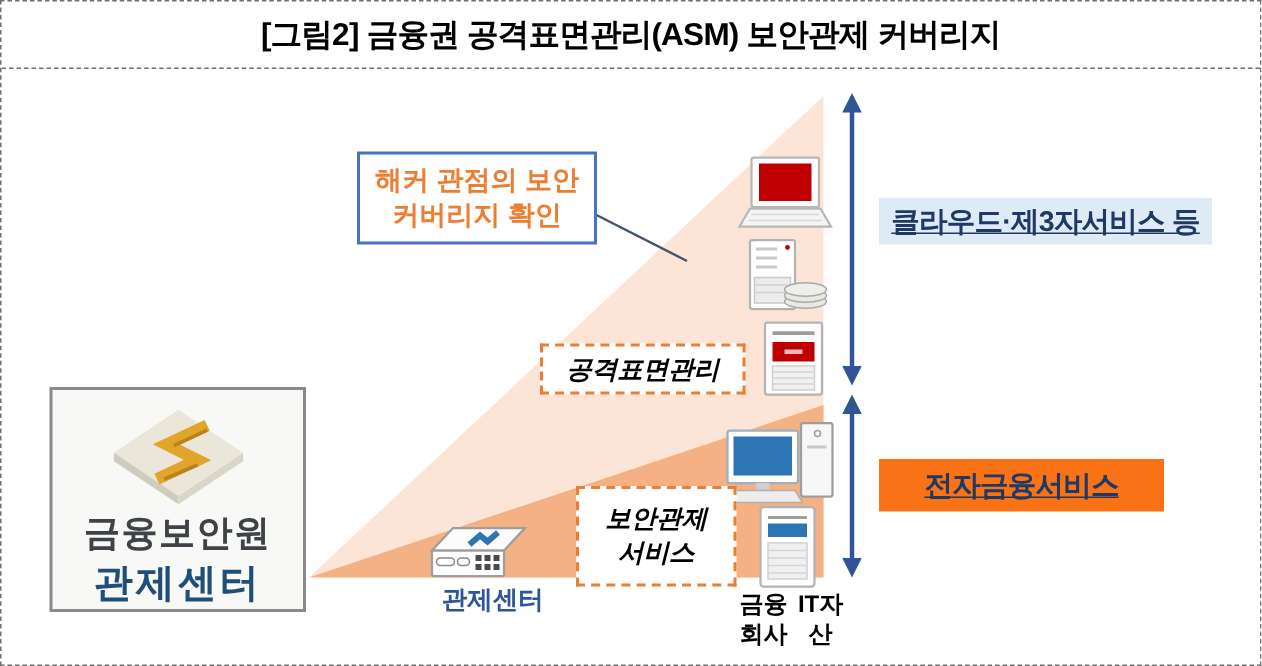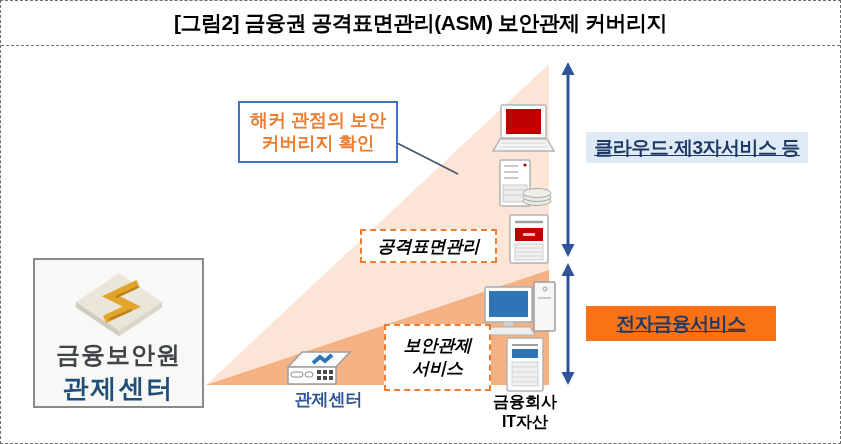--- a/index.html
+++ b/index.html
@@ -35,21 +35,21 @@
   }
   .cloud-label{left:585px;top:131px;width:222px;height:31px;background:#DEEBF7;}
   .efs-label{left:585px;top:305px;width:190px;height:35px;background:#f97316;}
   .control-label{
     left:270px;top:388px;width:115px;height:21px;
     display:flex;align-items:center;justify-content:center;
     font-size:17px;font-weight:bold;color:#2E5597;
   }
   .it-assets{
     left:486px;top:391px;width:76px;height:44px;
-    display:flex;flex-direction:column;align-items:center;justify-content:flex-start;
+    display:flex;flex-direction:row;align-items:center;justify-content:flex-start;
     font-size:16px;font-weight:bold;color:#000;line-height:1.25;text-align:center;
   }
   .logo-box{
     left:32px;top:257px;width:171px;height:150px;
     border:2px solid #8a8a8a;background:#f8f8f6;
     display:flex;flex-direction:column;align-items:center;padding-top:10px;
   }
   .logo-org{font-size:24px;font-weight:bold;color:#3e4348;letter-spacing:1px;margin-top:2px;text-align:center;}
   .logo-center{font-size:26px;font-weight:bold;color:#1F4E79;letter-spacing:2px;}
 </style>

